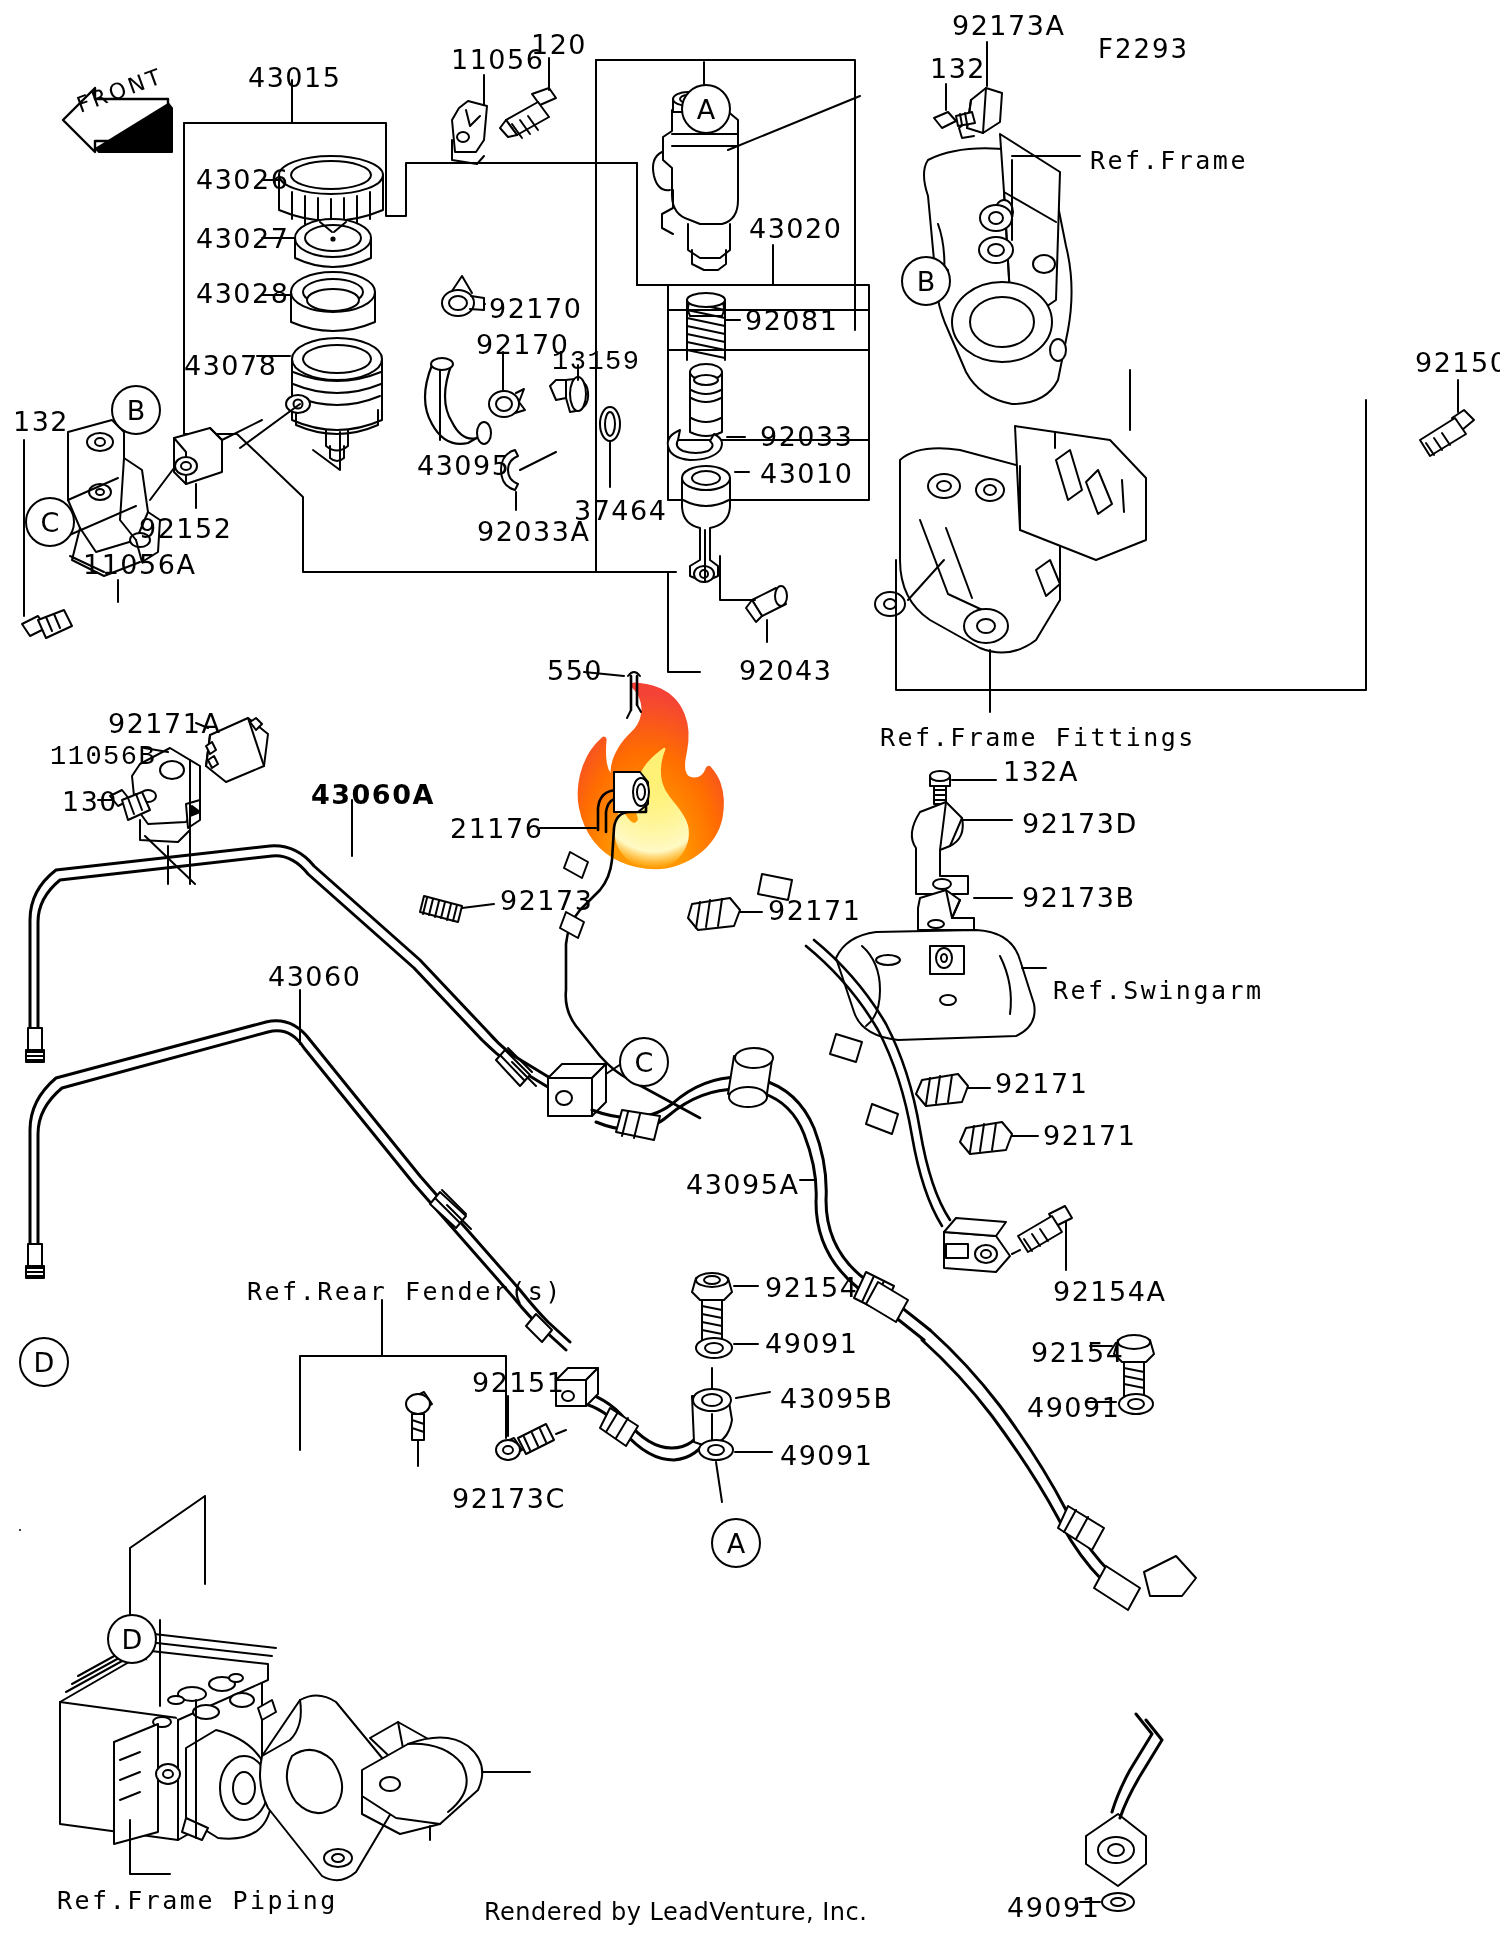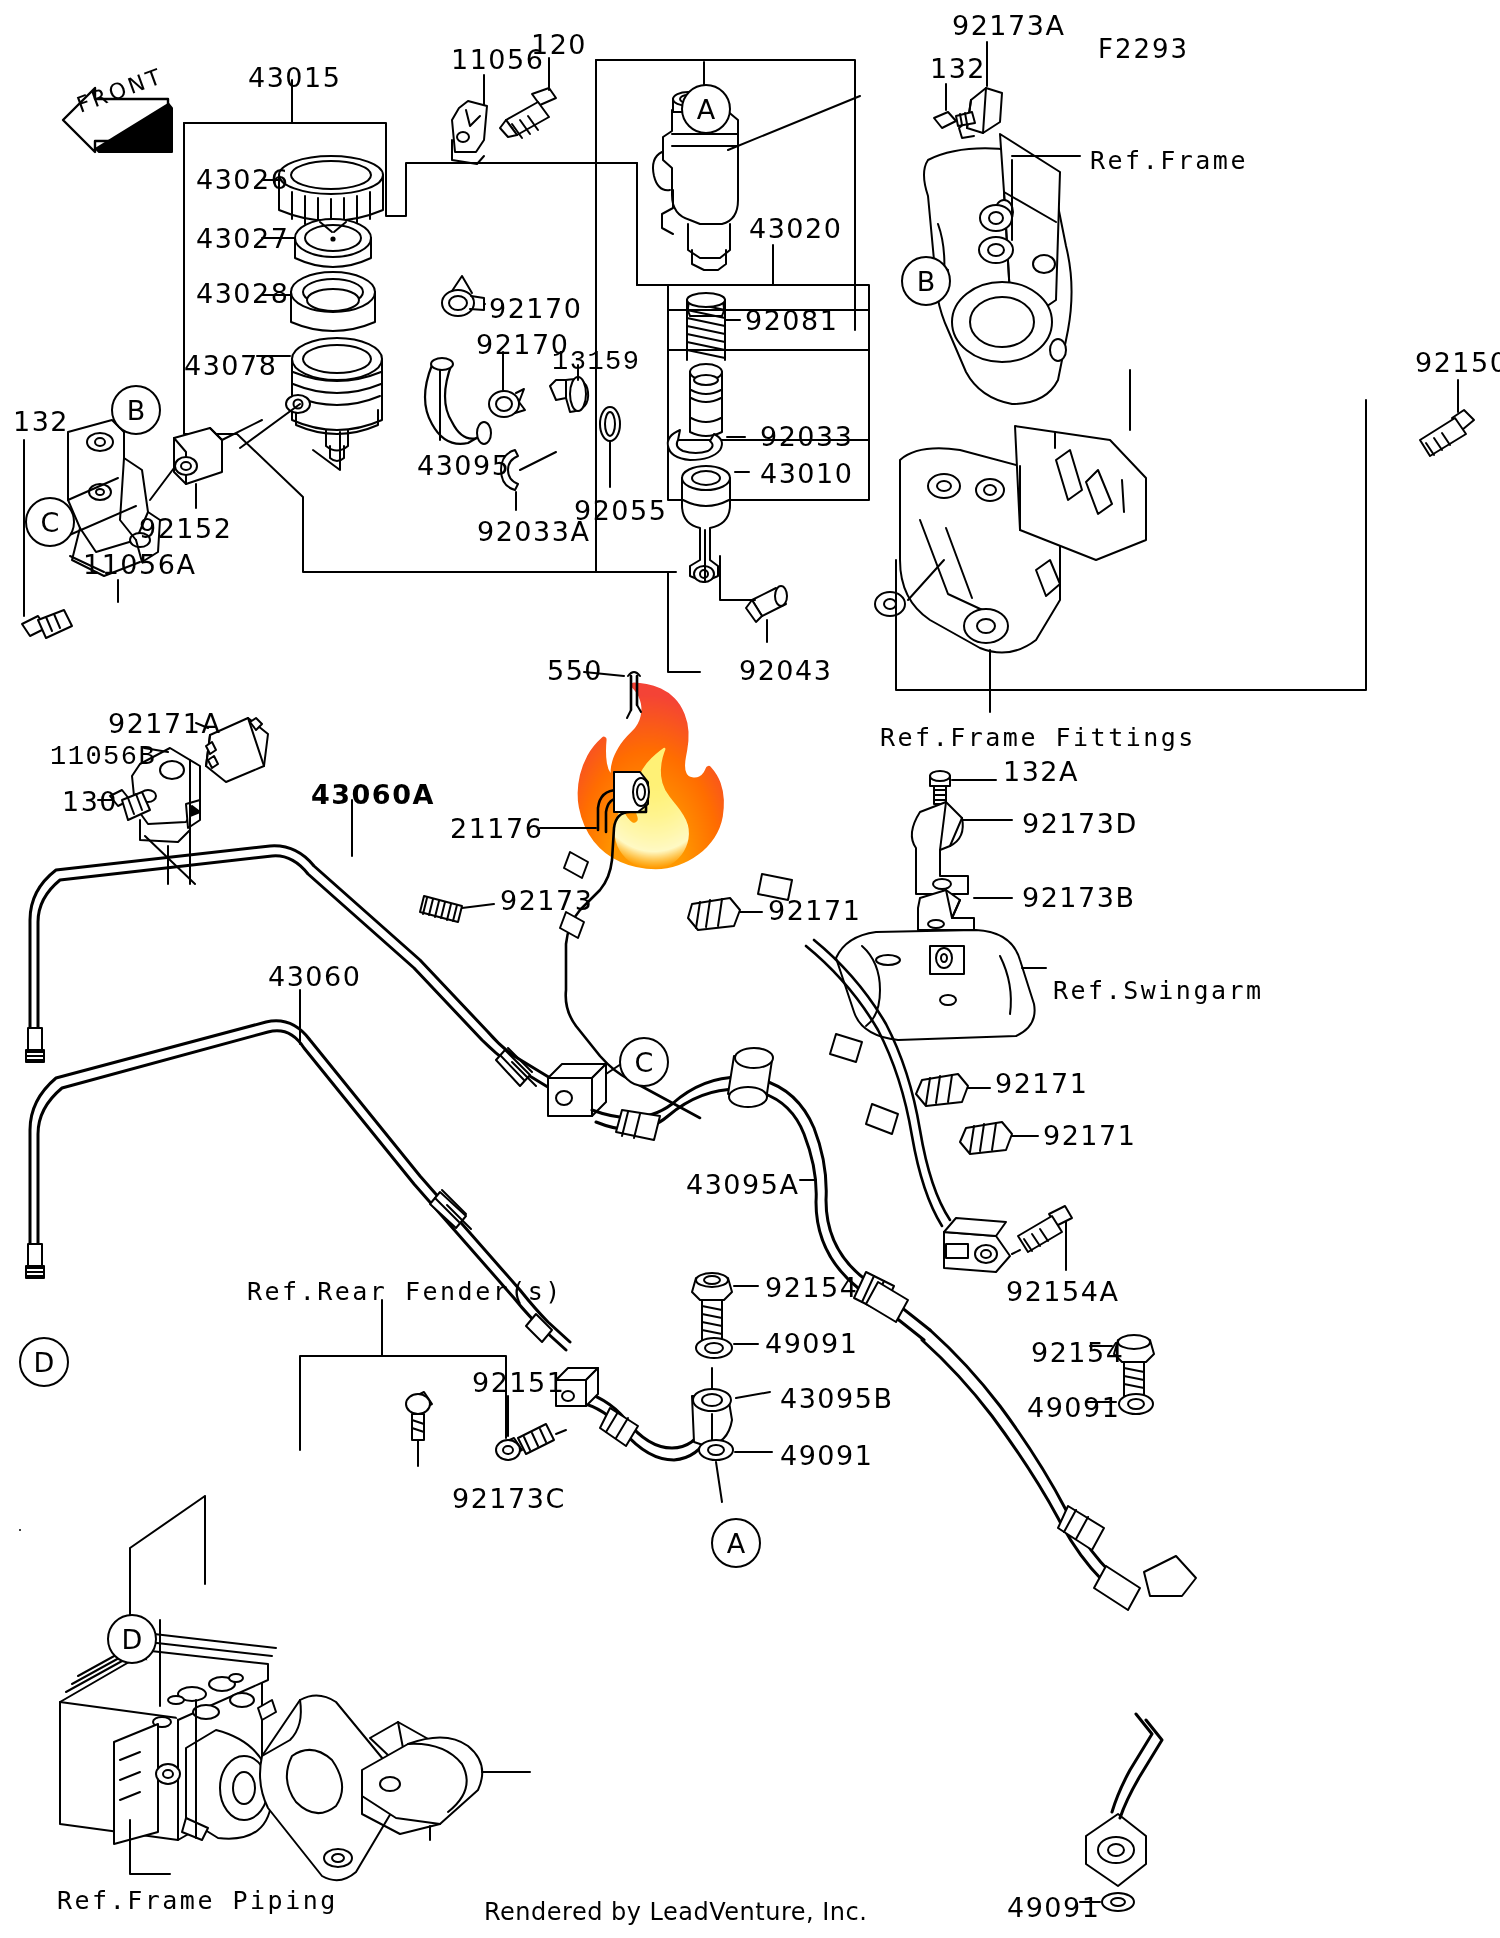--- a/index.html
+++ b/index.html
@@ -621,21 +621,21 @@
   <div class="lbl" style="left:531px; top:31px;">120</div>
   <div class="lbl" style="left:196px; top:166px;">43026</div>
   <div class="lbl" style="left:196px; top:225px;">43027</div>
   <div class="lbl" style="left:196px; top:280px;">43028</div>
   <div class="lbl" style="left:184px; top:352px;">43078</div>
   <div class="lbl" style="left:489px; top:295px;">92170</div>
   <div class="lbl" style="left:476px; top:331px;">92170</div>
   <div class="lbl" style="left:552px; top:349px;font-family:Liberation Mono, monospace;">13159</div>
   <div class="lbl" style="left:417px; top:452px;">43095</div>
   <div class="lbl" style="left:477px; top:518px;">92033A</div>
-  <div class="lbl" style="left:574px; top:497px;">92055</div>
+  <div class="lbl" style="left:574px; top:497px;">37464</div>
   <div class="lbl" style="left:749px; top:215px;">43020</div>
   <div class="lbl" style="left:745px; top:307px;">92081</div>
   <div class="lbl" style="left:760px; top:423px;">92033</div>
   <div class="lbl" style="left:760px; top:460px;">43010</div>
   <div class="lbl" style="left:739px; top:657px;">92043</div>
   <div class="lbl" style="left:547px; top:657px;">550</div>
   <div class="lbl" style="left:930px; top:55px;">132</div>
   <div class="lbl" style="left:952px; top:12px;">92173A</div>
   <div class="lbl" style="left:1415px; top:349px;">92150</div>
   <div class="lbl" style="left:13px; top:408px;">132</div>
@@ -652,21 +652,21 @@
   <div class="lbl" style="left:1003px; top:758px;">132A</div>
   <div class="lbl" style="left:1022px; top:810px;">92173D</div>
   <div class="lbl" style="left:1022px; top:884px;">92173B</div>
   <div class="lbl" style="left:995px; top:1070px;">92171</div>
   <div class="lbl" style="left:1043px; top:1122px;">92171</div>
   <div class="lbl" style="left:686px; top:1171px;">43095A</div>
   <div class="lbl" style="left:765px; top:1274px;">92154</div>
   <div class="lbl" style="left:765px; top:1330px;">49091</div>
   <div class="lbl" style="left:780px; top:1385px;">43095B</div>
   <div class="lbl" style="left:780px; top:1442px;">49091</div>
-  <div class="lbl" style="left:1006px; top:1278px;">92154A</div>
+  <div class="lbl" style="left:1053px; top:1278px;">92154A</div>
   <div class="lbl" style="left:1031px; top:1339px;">92154</div>
   <div class="lbl" style="left:1027px; top:1394px;">49091</div>
   <div class="lbl" style="left:1007px; top:1894px;">49091</div>
   <div class="lbl" style="left:472px; top:1369px;">92151</div>
   <div class="lbl" style="left:452px; top:1485px;">92173C</div>
 
   <div class="bub" style="left:681px; top:84px;">A</div>
   <div class="bub" style="left:901px; top:256px;">B</div>
   <div class="bub" style="left:111px; top:385px;">B</div>
   <div class="bub" style="left:25px; top:497px;">C</div>

